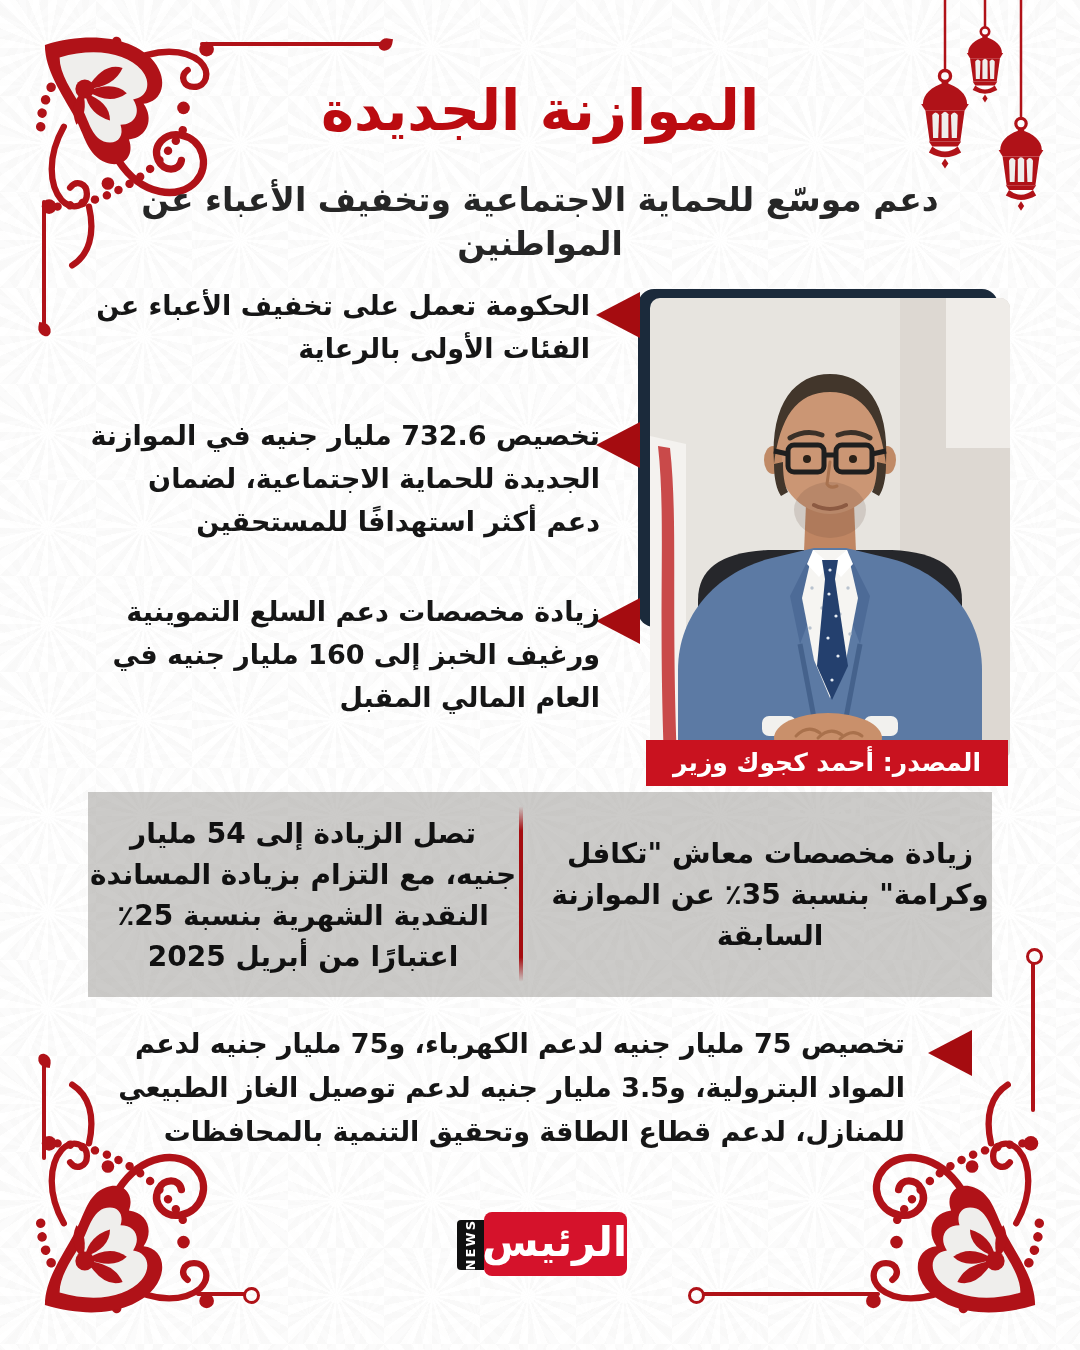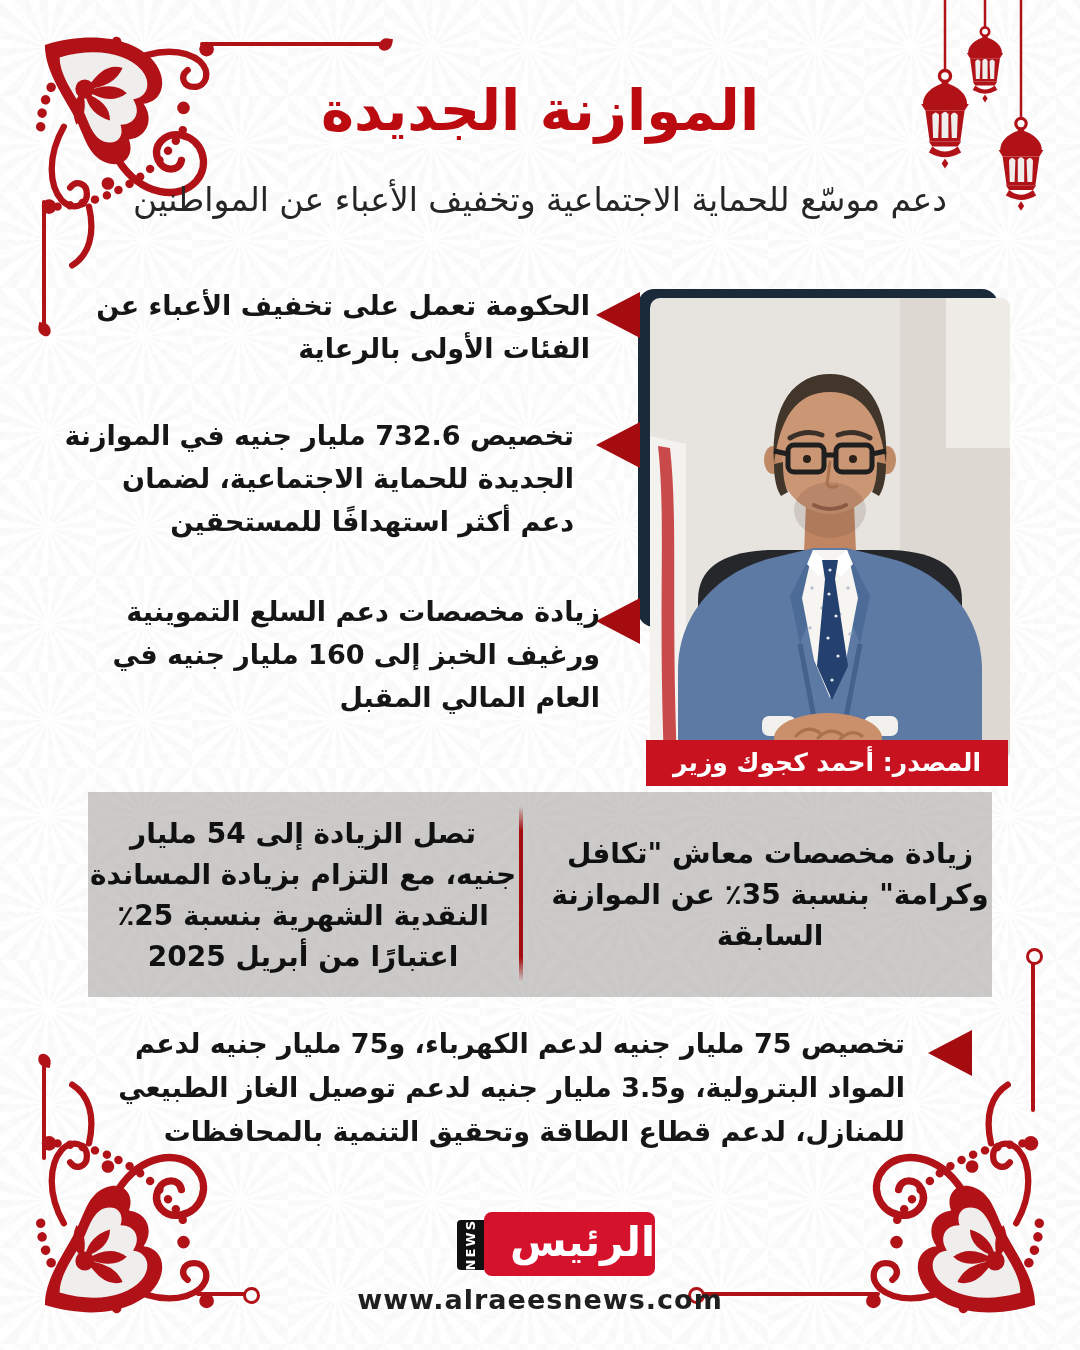--- a/index.html
+++ b/index.html
@@ -20,21 +20,21 @@
     opacity:.55;
   }
   .rtl{direction:rtl;}
   .ml{white-space:pre-line;}
   .title{
     left:0;top:78px;width:1080px;text-align:center;
     font-size:56px;font-weight:bold;color:#bb0b10;letter-spacing:0;
   }
   .subtitle{
     left:60px;top:178px;width:960px;text-align:center;
-    font-size:33px;font-weight:normal;color:#262626;line-height:44px;
+    font-size:33px;font-weight:bold;color:#262626;line-height:44px;
   }
   .bullet-text{
     font-size:27px;font-weight:bold;color:#161616;line-height:43px;text-align:right;
   }
   .tri{
     width:0;height:0;border-top:23px solid transparent;border-bottom:23px solid transparent;
     border-right:44px solid #a50c10;
   }
   .panel{
     left:88px;top:792px;width:904px;height:205px;
@@ -62,21 +62,21 @@
   .logo-news{
     left:457px;top:1220px;width:27px;height:50px;background:#101010;border-radius:4px 0 0 4px;
     display:flex;align-items:center;justify-content:center;
   }
   .logo-news span{
     color:#fff;font-size:13px;font-weight:bold;letter-spacing:2px;
     writing-mode:vertical-rl;transform:rotate(180deg);font-family:"DejaVu Sans",sans-serif;
   }
   .logo-red{
     left:484px;top:1212px;width:143px;height:64px;background:#d5122b;border-radius:8px;
-    color:#fff;font-size:41px;font-weight:bold;text-align:center;line-height:60px;padding-left:28px;
+    color:#fff;font-size:41px;font-weight:bold;text-align:center;line-height:60px;
   }
   .website{
     left:0;top:1284px;width:1080px;text-align:center;direction:ltr;
     font-size:27px;font-weight:bold;color:#1f1f1f;letter-spacing:1px;
   }
   .corner{width:210px;height:252px;}
 </style>
 </head>
 <body>
 
@@ -286,21 +286,21 @@
       </g>
     </svg>
   </div>
   <div class="abs caption rtl">المصدر: أحمد كجوك وزير المالية</div>
 
   <div class="abs tri" style="left:596px;top:292px;"></div>
   <div class="abs bullet-text ml rtl" style="left:55px;top:284px;width:535px;">الحكومة تعمل على تخفيف الأعباء عن
 الفئات الأولى بالرعاية</div>
 
   <div class="abs tri" style="left:596px;top:422px;"></div>
-  <div class="abs bullet-text ml rtl" style="left:39px;top:414px;width:535px;">تخصيص 732.6 مليار جنيه في الموازنة
+  <div class="abs bullet-text ml rtl" style="left:65px;top:414px;width:535px;">تخصيص 732.6 مليار جنيه في الموازنة
 الجديدة للحماية الاجتماعية، لضمان
 دعم أكثر استهدافًا للمستحقين</div>
 
   <div class="abs tri" style="left:596px;top:598px;"></div>
   <div class="abs bullet-text ml rtl" style="left:65px;top:590px;width:535px;">زيادة مخصصات دعم السلع التموينية
 ورغيف الخبز إلى 160 مليار جنيه في
 العام المالي المقبل</div>
 
   <div class="abs panel">
     <div class="panel-col rtl ml" style="left:460px;width:444px;">زيادة مخصصات معاش "تكافل
@@ -315,14 +315,13 @@
 
   <div class="abs tri" style="left:928px;top:1030px;"></div>
   <div class="abs bullet-text ml rtl" style="left:78px;top:1022px;width:827px;line-height:44px;">تخصيص 75 مليار جنيه لدعم الكهرباء، و75 مليار جنيه لدعم
 المواد البترولية، و3.5 مليار جنيه لدعم توصيل الغاز الطبيعي
 للمنازل، لدعم قطاع الطاقة وتحقيق التنمية بالمحافظات</div>
 
   <div class="abs logo-news">
     <span>NEWS</span>
   </div>
   <div class="abs logo-red rtl">الرئيس</div>
-  <div class="abs website">www.alraeesnews.com</div>
 </div>
 
 </body></html>

